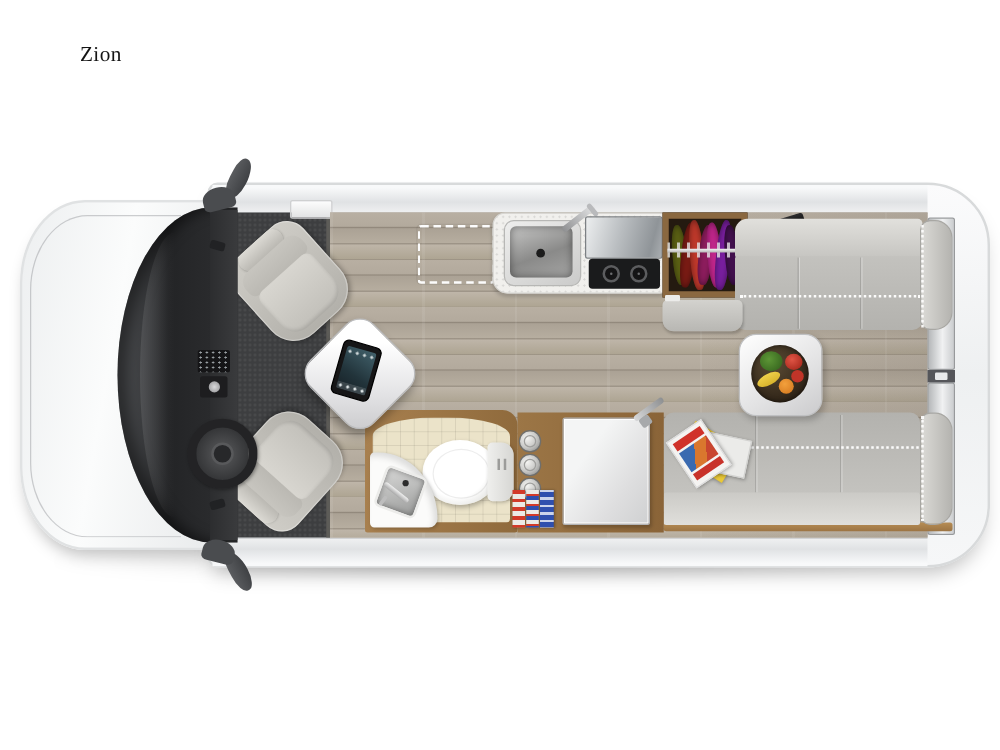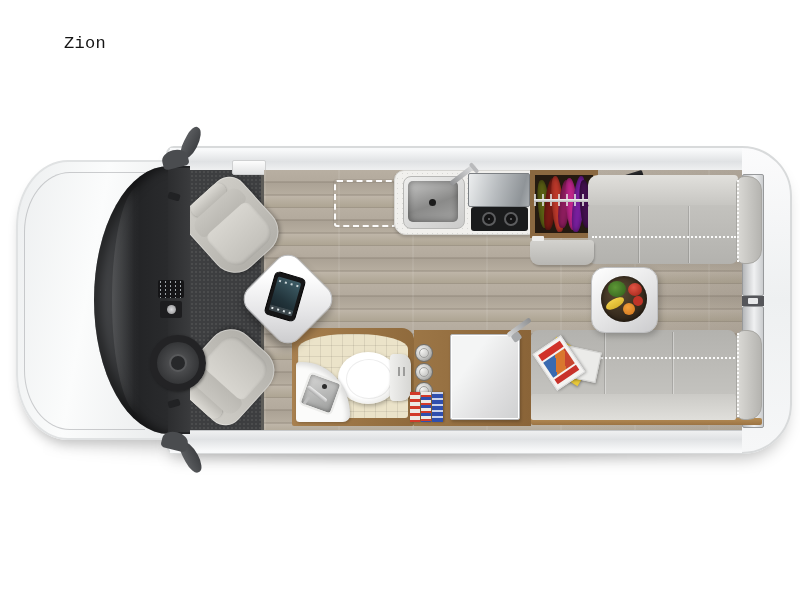--- a/index.html
+++ b/index.html
@@ -1,17 +1,17 @@
 <!DOCTYPE html>
 <html style="--background: #ffffff; --text: #141414; --carpet: #3d3e40; --wood-floor: #b3aa9d; --wood-trim: #9c7646; --sofa: #b3b2ae; --counter: #f1f0ed; --tile: #ebe3c9; --cooktop: #1a1b1c; --wardrobe-wood: #8a6840;"><head>
 <meta charset="utf-8">
 <style>
   html,body{margin:0;padding:0;background:#fff;}
   #canvas{position:relative;width:800px;height:600px;overflow:hidden;
-    background:var(--background,#fff);font-family:Liberation Mono, monospace;}
+    background:var(--background,#fff);font-family:Liberation Serif, serif;}
   .abs{position:absolute;}
 
   
   #title{left:64px;top:34px;font-size:17px;color:var(--text,#141414);letter-spacing:.3px;}
 
   
   #van-shadow{left:28px;top:434px;width:712px;height:30px;border-radius:50%;
     background:radial-gradient(ellipse at 50% 50%,rgba(0,0,0,.18),rgba(0,0,0,0) 70%);filter:blur(5px);}
 
   

